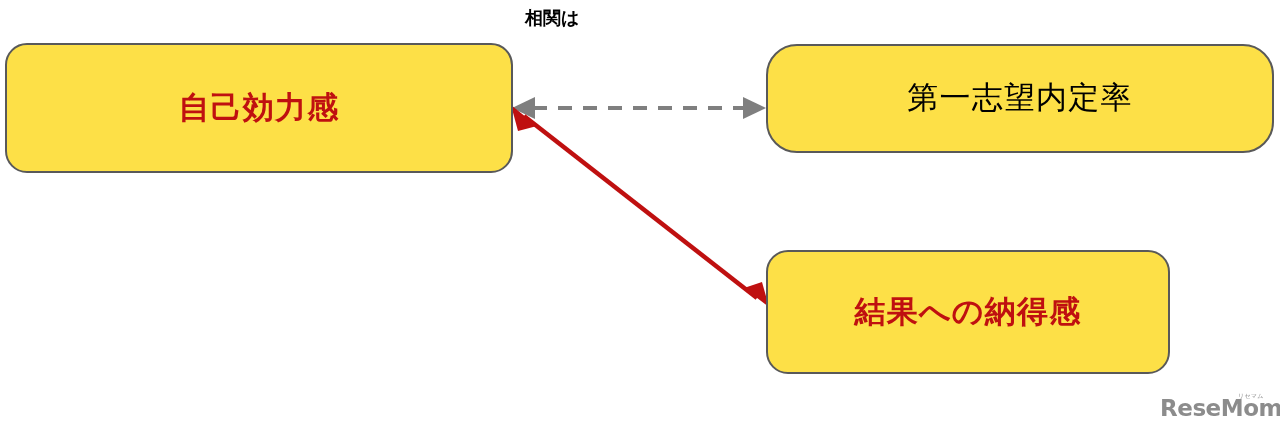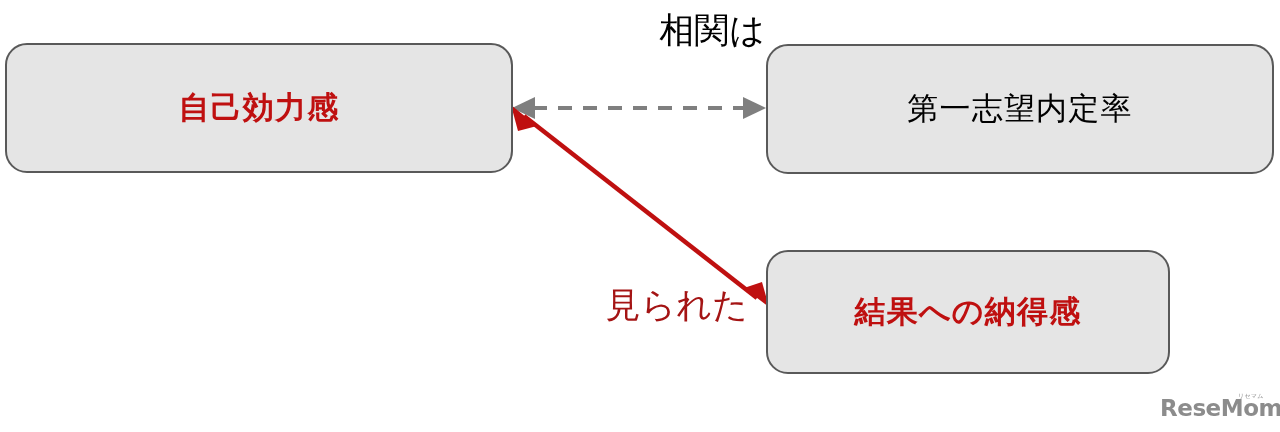--- a/index.html
+++ b/index.html
@@ -13,21 +13,21 @@
   #stage {
     position: relative;
     width: 1280px;
     height: 432px;
     background: #ffffff;
     overflow: hidden;
   }
   .node-box {
     position: absolute;
     box-sizing: border-box;
-    background: #e5e5e5;
+    background: #fde047;
     border: 2px solid #595959;
     border-radius: 22px;
     display: flex;
     align-items: center;
     justify-content: center;
   }
   .node-label {
     font-size: 31px;
     line-height: 1.1;
     letter-spacing: 0.04em;
@@ -44,35 +44,36 @@
   #box-self-efficacy {
     left: 5px;
     top: 43px;
     width: 508px;
     height: 130px;
   }
   #box-first-choice {
     left: 766px;
     top: 44px;
     width: 508px;
-    height: 130px;
+    height: 109px;
+    border-radius: 31px;
   }
   #box-satisfaction {
     left: 766px;
     top: 250px;
     width: 404px;
     height: 124px;
   }
   .edge-label {
     position: absolute;
-    text-align: right;
-    font-size: 35px;
+    text-align: left;
+    font-size: 18px;
     line-height: 1.38;
     white-space: nowrap;
-    font-weight: normal;
+    font-weight: bold;
   }
   #label-no-correlation {
     left: 525px;
     top: 6px;
     width: 240px;
     color: #000000;
   }
   #label-some-correlation {
     left: 512px;
     top: 281px;
@@ -143,21 +144,20 @@
 
   <div class="node-box" id="box-satisfaction">
     <span class="node-label accent">結果への納得感</span>
   </div>
 
   <div class="edge-label" id="label-no-correlation">
     <div>相関は</div>
   </div>
 
   <div class="edge-label" id="label-some-correlation">
-    <div>見られた</div>
   </div>
 
   <div id="logo">
     <span class="logo-wordmark">ReseMom.</span>
     <span class="logo-kana">リセマム</span>
   </div>
 
 </div>
 
 </body></html>

